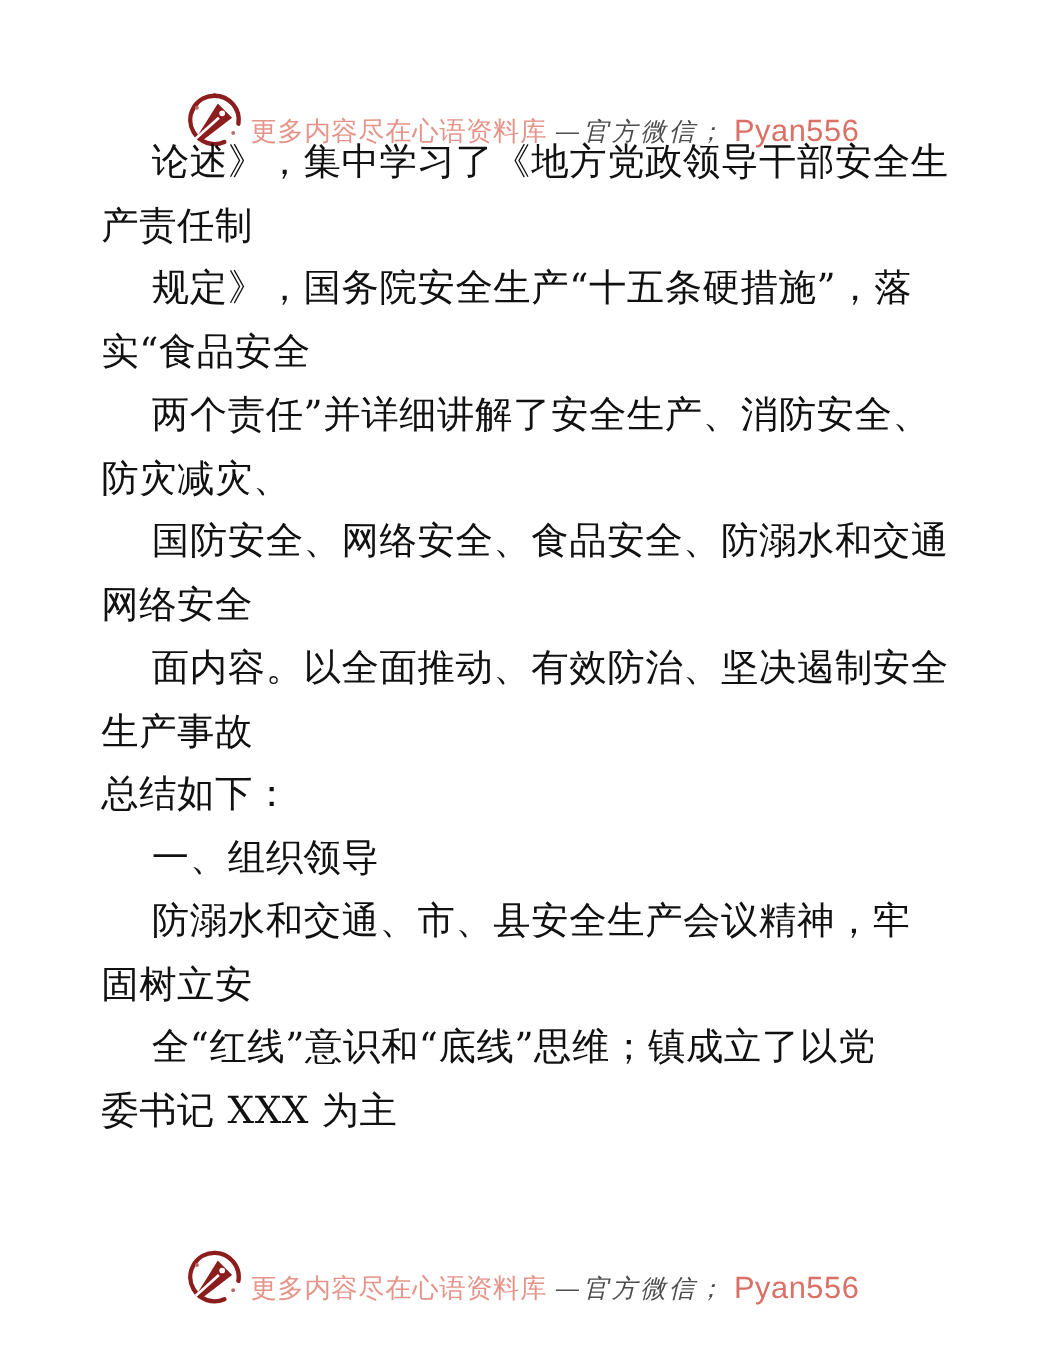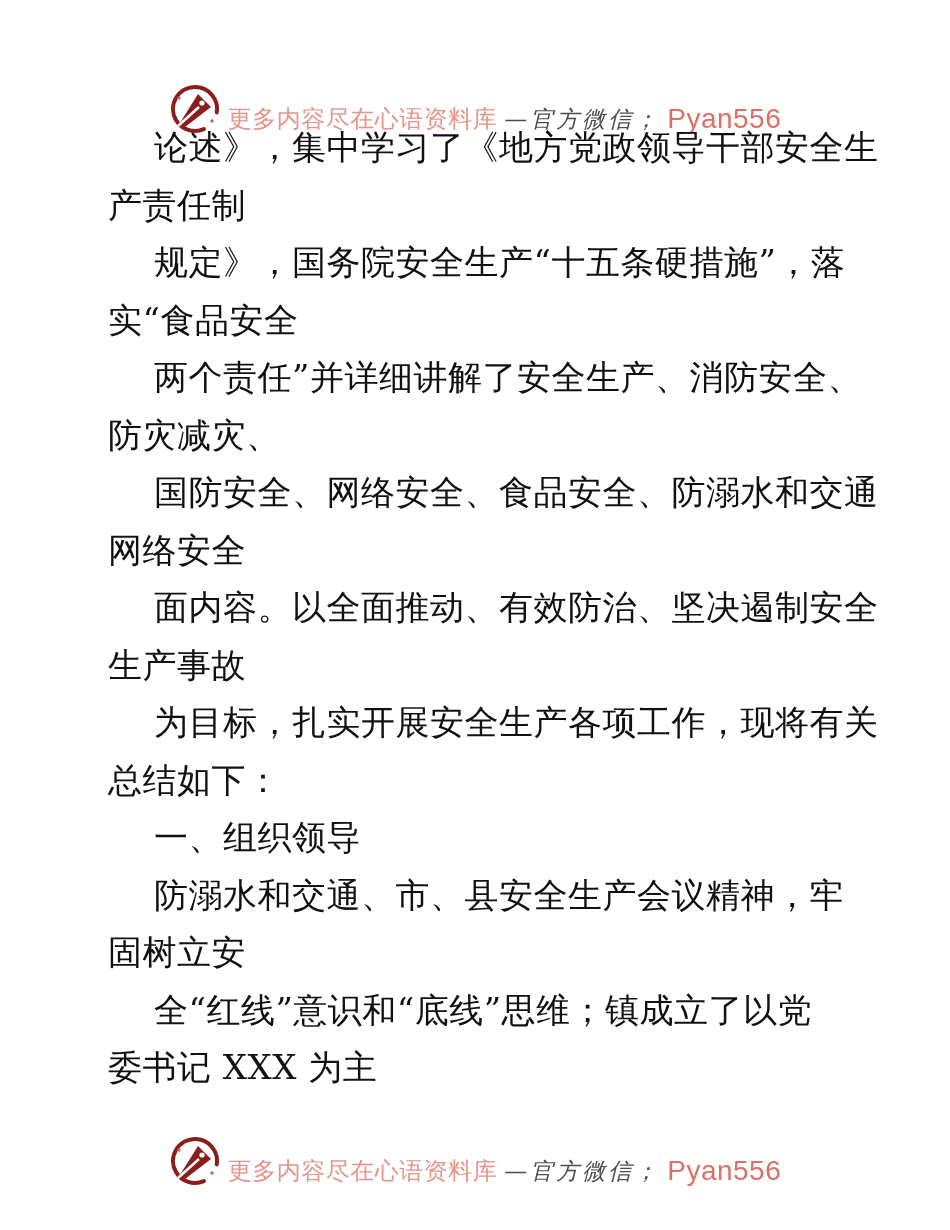--- a/index.html
+++ b/index.html
@@ -58,21 +58,20 @@
     left:92px;top:119px;
     width:790px;
     color:var(--text-black);
     font-size:34px;
     letter-spacing:0.5px;
   }
   .line{
     height:57.5px;
     line-height:57.5px;
     white-space:nowrap;
-    margin-left:16px;
   }
   .line.indent{padding-left:46px;}
 </style>
 </head>
 <body>
 
 <div class="page">
 
   <div class="watermark top">
     <svg class="wm-logo" viewBox="0 0 52 52" aria-hidden="true">
@@ -92,21 +91,20 @@
     <div class="line indent">论述》，集中学习了《地方党政领导干部安全生</div>
     <div class="line">产责任制</div>
     <div class="line indent">规定》，国务院安全生产“十五条硬措施”，落</div>
     <div class="line">实“食品安全</div>
     <div class="line indent">两个责任”并详细讲解了安全生产、消防安全、</div>
     <div class="line">防灾减灾、</div>
     <div class="line indent">国防安全、网络安全、食品安全、防溺水和交通</div>
     <div class="line">网络安全</div>
     <div class="line indent">面内容。以全面推动、有效防治、坚决遏制安全</div>
     <div class="line">生产事故</div>
-    <div class="line indent">为目标，扎实开展安全生产各项工作，现将有关</div>
     <div class="line">总结如下：</div>
     <div class="line indent">一、组织领导</div>
     <div class="line indent">防溺水和交通、市、县安全生产会议精神，牢</div>
     <div class="line">固树立安</div>
     <div class="line indent">全“红线”意识和“底线”思维；镇成立了以党</div>
     <div class="line">委书记 XXX 为主</div>
   </div>
 
   <div class="watermark bottom">
     <svg class="wm-logo" viewBox="0 0 52 52" aria-hidden="true">

